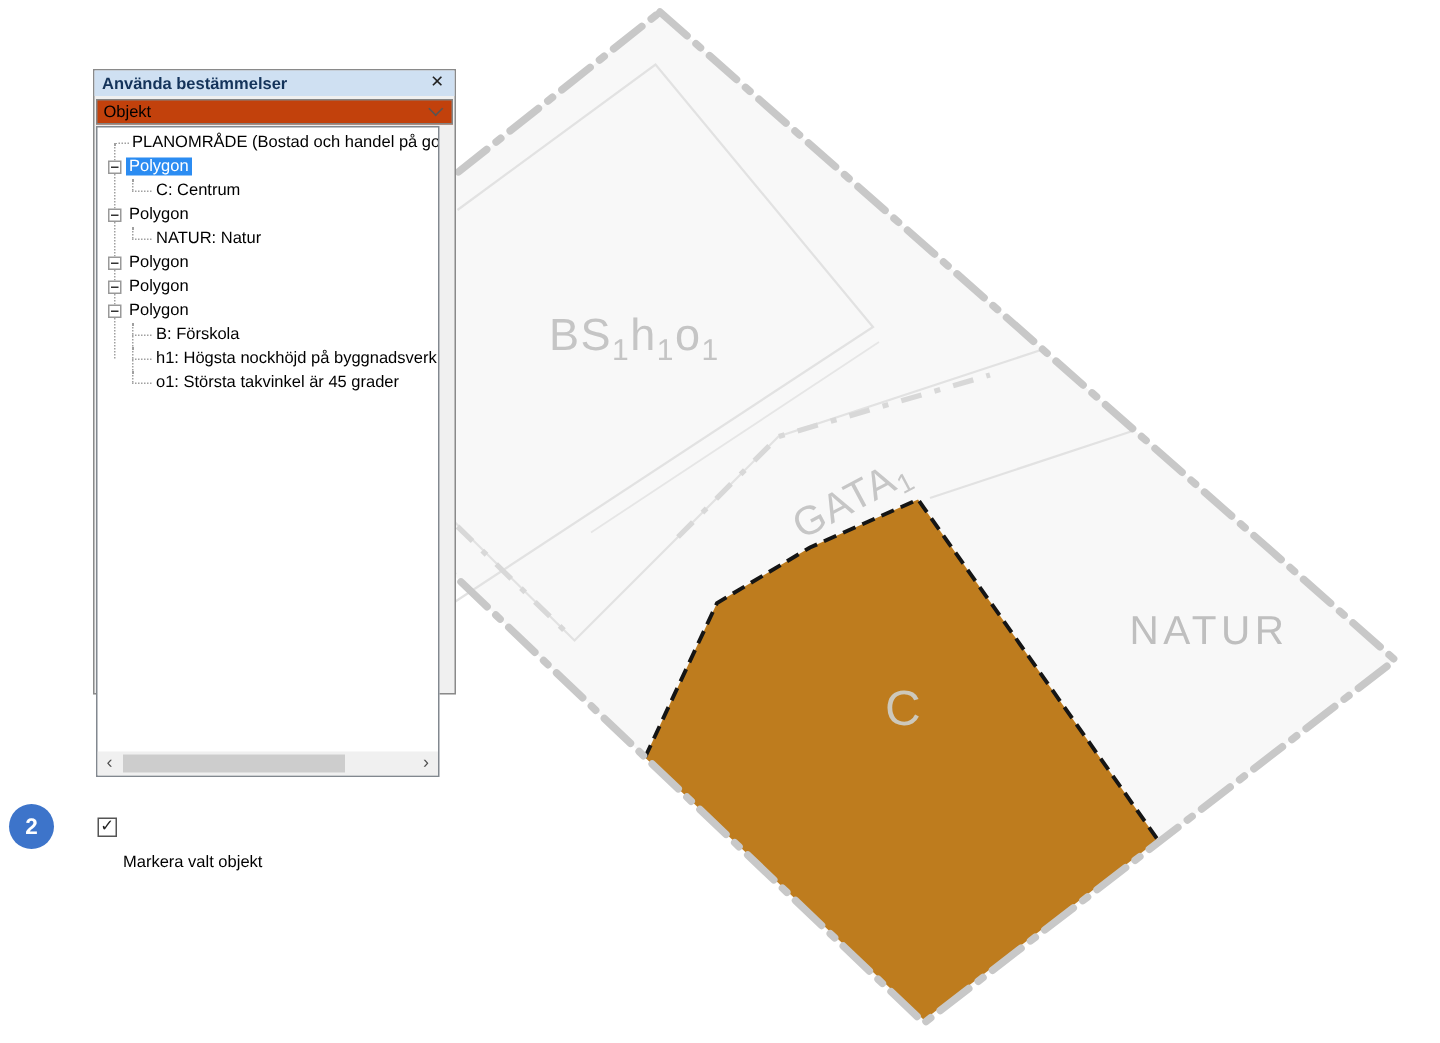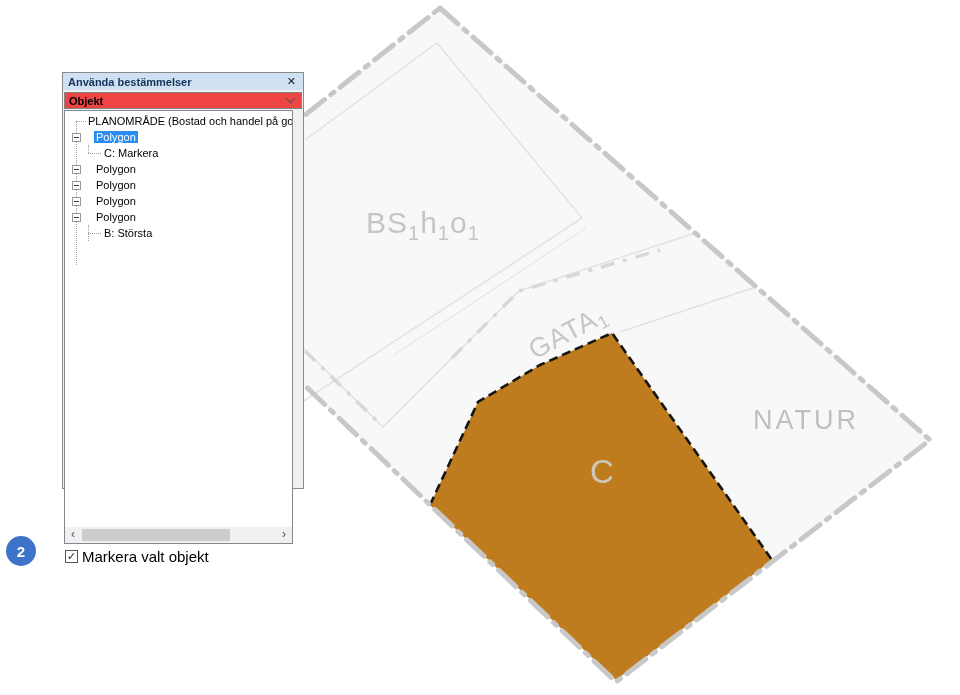--- a/index.html
+++ b/index.html
@@ -4,64 +4,64 @@
 <style>
   * { margin:0; padding:0; box-sizing:border-box; }
   html,body { width:960px; height:695px; background:#ffffff; overflow:hidden;
               font-family:"Liberation Sans","DejaVu Sans",sans-serif; }
   #stage { position:relative; width:960px; height:695px; }
 
   
   #map { position:absolute; left:0; top:0; }
 
   
-  .panel { position:absolute; left:62px; top:72px; width:242px; height:417px;
+  .panel { position:absolute; left:62px; top:46px; width:242px; height:417px;
            background:#f0f0f0; border:1px solid #8a8a8a; }
   .panel-header { position:absolute; left:0; top:0; width:100%; height:17px;
                   background:#cfe0f2; display:flex; align-items:center; padding:0 5px; }
   .panel-title { font-size:11px; font-weight:bold; color:#14335a; flex:1;
                  white-space:nowrap; overflow:hidden; }
   .close-btn { font-size:11px; color:#222; cursor:default; line-height:17px; padding:0 2px; }
 
   .combo { position:absolute; left:1px; top:19px; width:238px; height:17px;
-           background:#ef4444; border:1px solid #848484; display:flex; align-items:center;font-weight:bold; }
+           background:#c2410c; border:1px solid #848484; display:flex; align-items:center; }
   .combo-value { font-size:11px; color:#000; padding-left:4px; flex:1; }
   .combo-chevron { width:7px; height:7px; border-right:1.4px solid #555;
                    border-bottom:1.4px solid #555; transform:rotate(45deg);
                    margin:-4px 7px 0 0; }
 
   .treebox { position:absolute; left:1px; top:37px; width:229px; height:434px;
              background:#ffffff; border:1px solid #82888f; overflow:hidden; }
   .tree { position:relative; padding-top:2px; font-size:11px; color:#000; }
   .trunk { position:absolute; left:11px; top:10px; height:144px; width:0;
            border-left:1px dotted #a0a0a0; }
   .r { height:16px; display:flex; align-items:center; white-space:nowrap; position:relative; }
   .lbl { padding:0 2px; }
   .sel .lbl { background:#2b8cf2; color:#ffffff; }
   .hconn { width:10px; height:0; border-top:1px dotted #a0a0a0; margin-left:11px; flex:none; }
   .ebox { width:9px; height:9px; margin-left:7px; border:1px solid #999;
           background:#fff; position:relative; flex:none; }
   .ebox::after { content:""; position:absolute; left:1px; top:3px; width:5px; height:1px; background:#333; }
-  .ebox + .lbl { margin-left:13px; }
+  .ebox + .lbl { margin-left:3px; }
   .lconn { position:relative; width:13px; height:16px; margin-left:23px; flex:none; }
   .lconn::after { content:""; position:absolute; left:0; top:8px; right:0; border-top:1px dotted #a0a0a0; }
   .t-leaf-last .lconn::before { content:""; position:absolute; left:0; top:0; height:8px; border-left:1px dotted #a0a0a0; }
   .t-leaf-mid  .lconn::before { content:""; position:absolute; left:0; top:0; bottom:0; border-left:1px dotted #a0a0a0; }
   .lconn + .lbl { margin-left:1px; }
 
   .hscroll { position:absolute; left:0; bottom:0; width:227px; height:16px;
              background:#f0f0f0; display:flex; align-items:center; }
   .scroll-arrow { width:16px; height:16px; font-size:12px; line-height:15px;
                   text-align:center; color:#505050; flex:none; }
   .scroll-thumb { width:148px; height:12px; background:#cdcdcd; margin-left:1px; flex:none; }
 
   .cbrow { position:absolute; left:2px; top:475px; display:flex; align-items:center; }
   .cb { width:13px; height:13px; border:1px solid #555; background:#fff;
         font-size:11px; line-height:11px; text-align:center; color:#222; flex:none; }
-  .cb-label { font-size:15px; margin-left:4px; color:#000; white-space:nowrap; }
+  .cb-label { font-size:11px; margin-left:4px; color:#000; white-space:nowrap;margin-top:47px; }
 
   
   .badge { position:absolute; left:6px; top:536px; width:30px; height:30px;
            border-radius:50%; background:#3d74ca; color:#ffffff; font-size:15px;
            font-weight:bold; display:flex; align-items:center; justify-content:center; }
 
   
   .map-label { font-family:"Liberation Sans","DejaVu Sans",sans-serif; }
 </style>
 </head>
@@ -114,41 +114,53 @@
         <div class="r t-plain">
           <span class="hconn"></span>
           <span class="lbl">PLANOMRÅDE (Bostad och handel på golfba</span>
         </div>
         <div class="r t-node sel">
           <span class="ebox"></span>
           <span class="lbl">Polygon</span>
         </div>
         <div class="r t-leaf-last">
           <span class="lconn"></span>
-          <span class="lbl">C: Markera</span>
+          <span class="lbl">C: Centrum</span>
         </div>
         <div class="r t-node">
           <span class="ebox"></span>
           <span class="lbl">Polygon</span>
+        </div>
+        <div class="r t-leaf-last">
+          <span class="lconn"></span>
+          <span class="lbl">NATUR: Natur</span>
         </div>
         <div class="r t-node">
           <span class="ebox"></span>
           <span class="lbl">Polygon</span>
         </div>
         <div class="r t-node">
           <span class="ebox"></span>
           <span class="lbl">Polygon</span>
         </div>
         <div class="r t-node">
           <span class="ebox"></span>
           <span class="lbl">Polygon</span>
         </div>
         <div class="r t-leaf-mid">
           <span class="lconn"></span>
-          <span class="lbl">B: Största</span>
+          <span class="lbl">B: Förskola</span>
+        </div>
+        <div class="r t-leaf-mid">
+          <span class="lconn"></span>
+          <span class="lbl">h1: Högsta nockhöjd på byggnadsverk</span>
+        </div>
+        <div class="r t-leaf-last">
+          <span class="lconn"></span>
+          <span class="lbl">o1: Största takvinkel är 45 grader</span>
         </div>
       </div>
 
       <div class="hscroll">
         <span class="scroll-arrow">‹</span>
         <span class="scroll-thumb"></span>
         <span class="scroll-arrow" style="margin-left:auto;">›</span>
       </div>
     </div>
 

